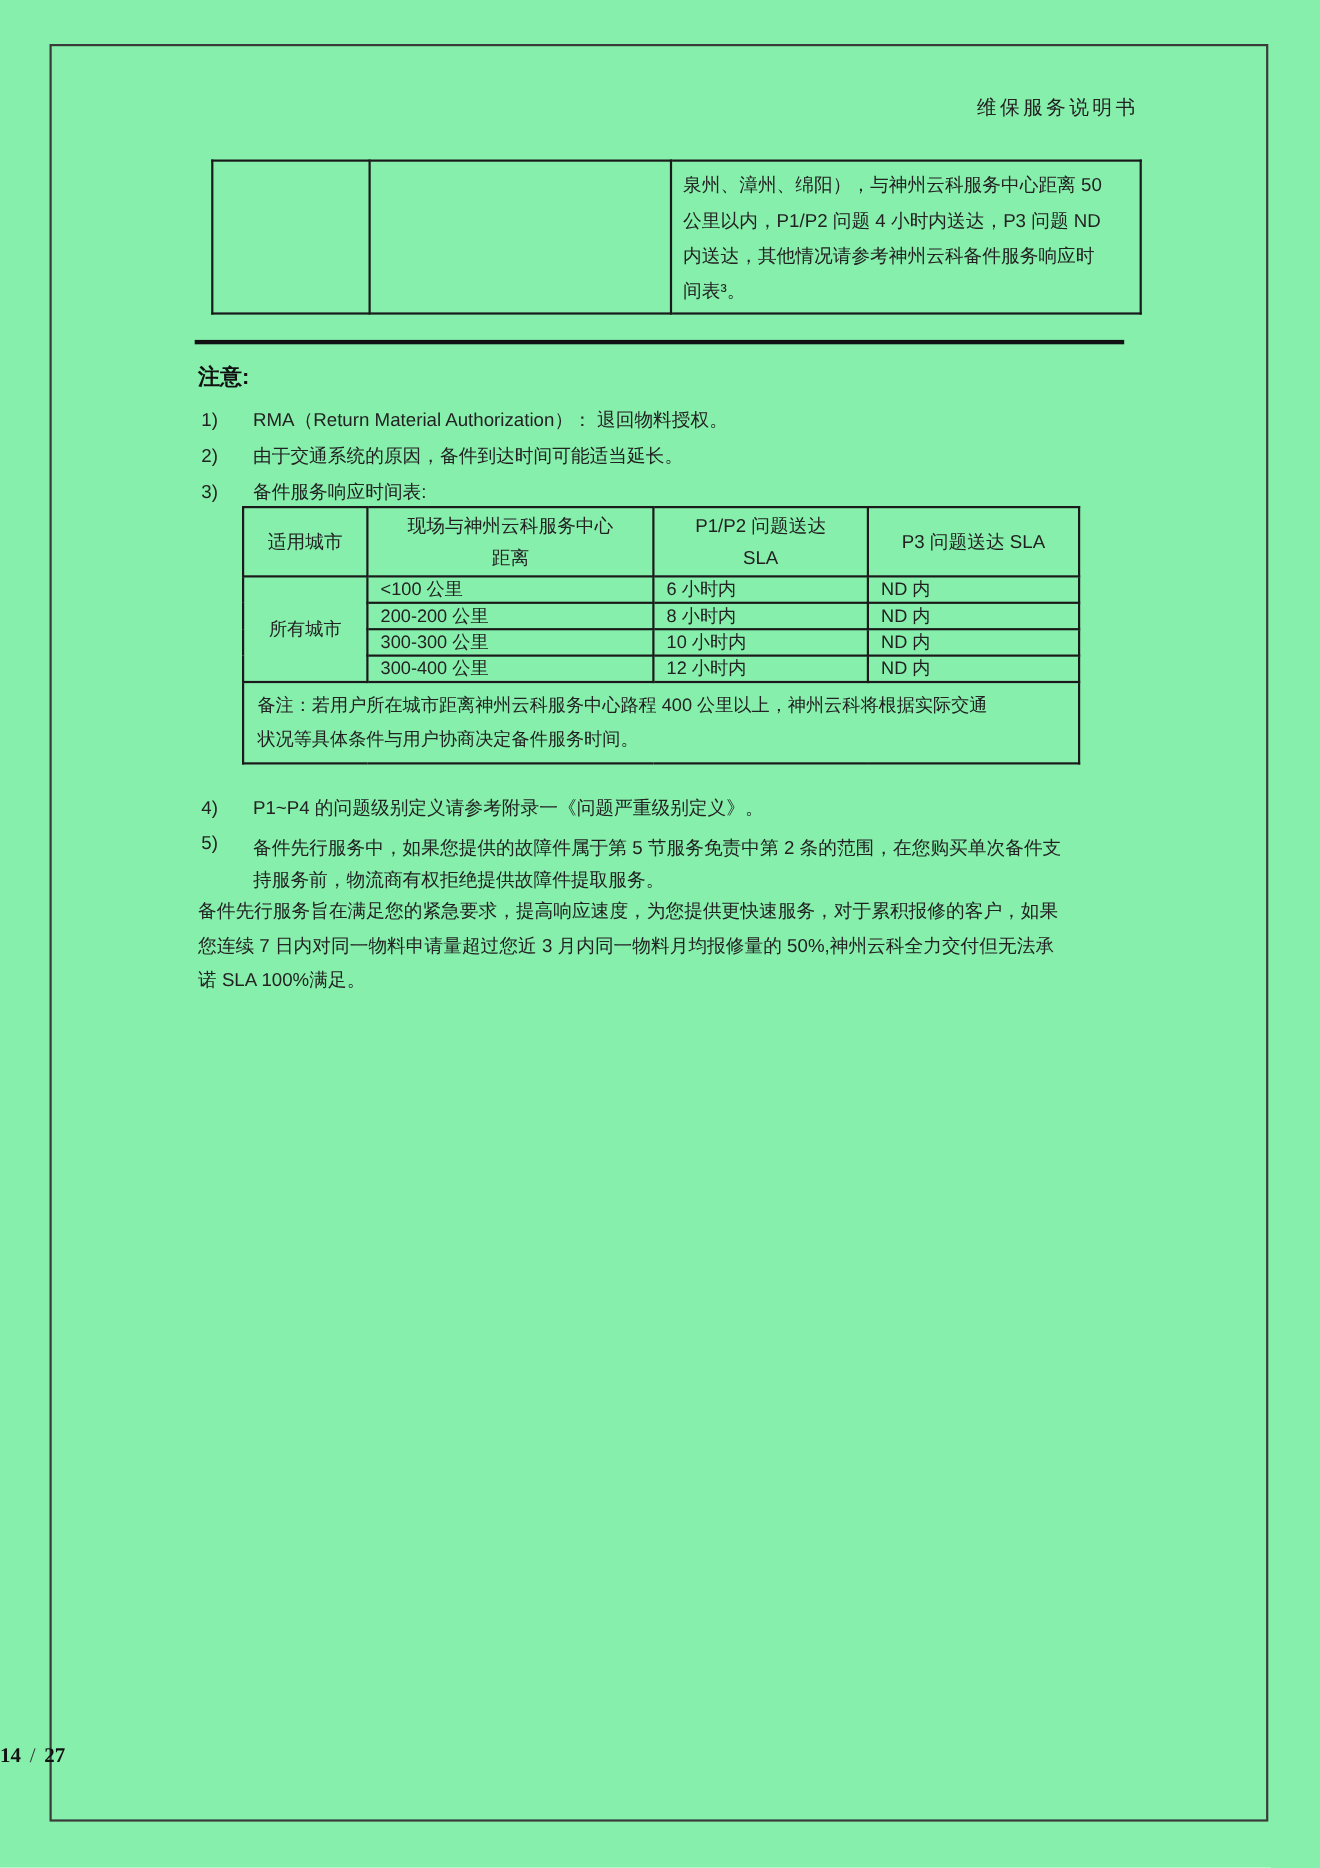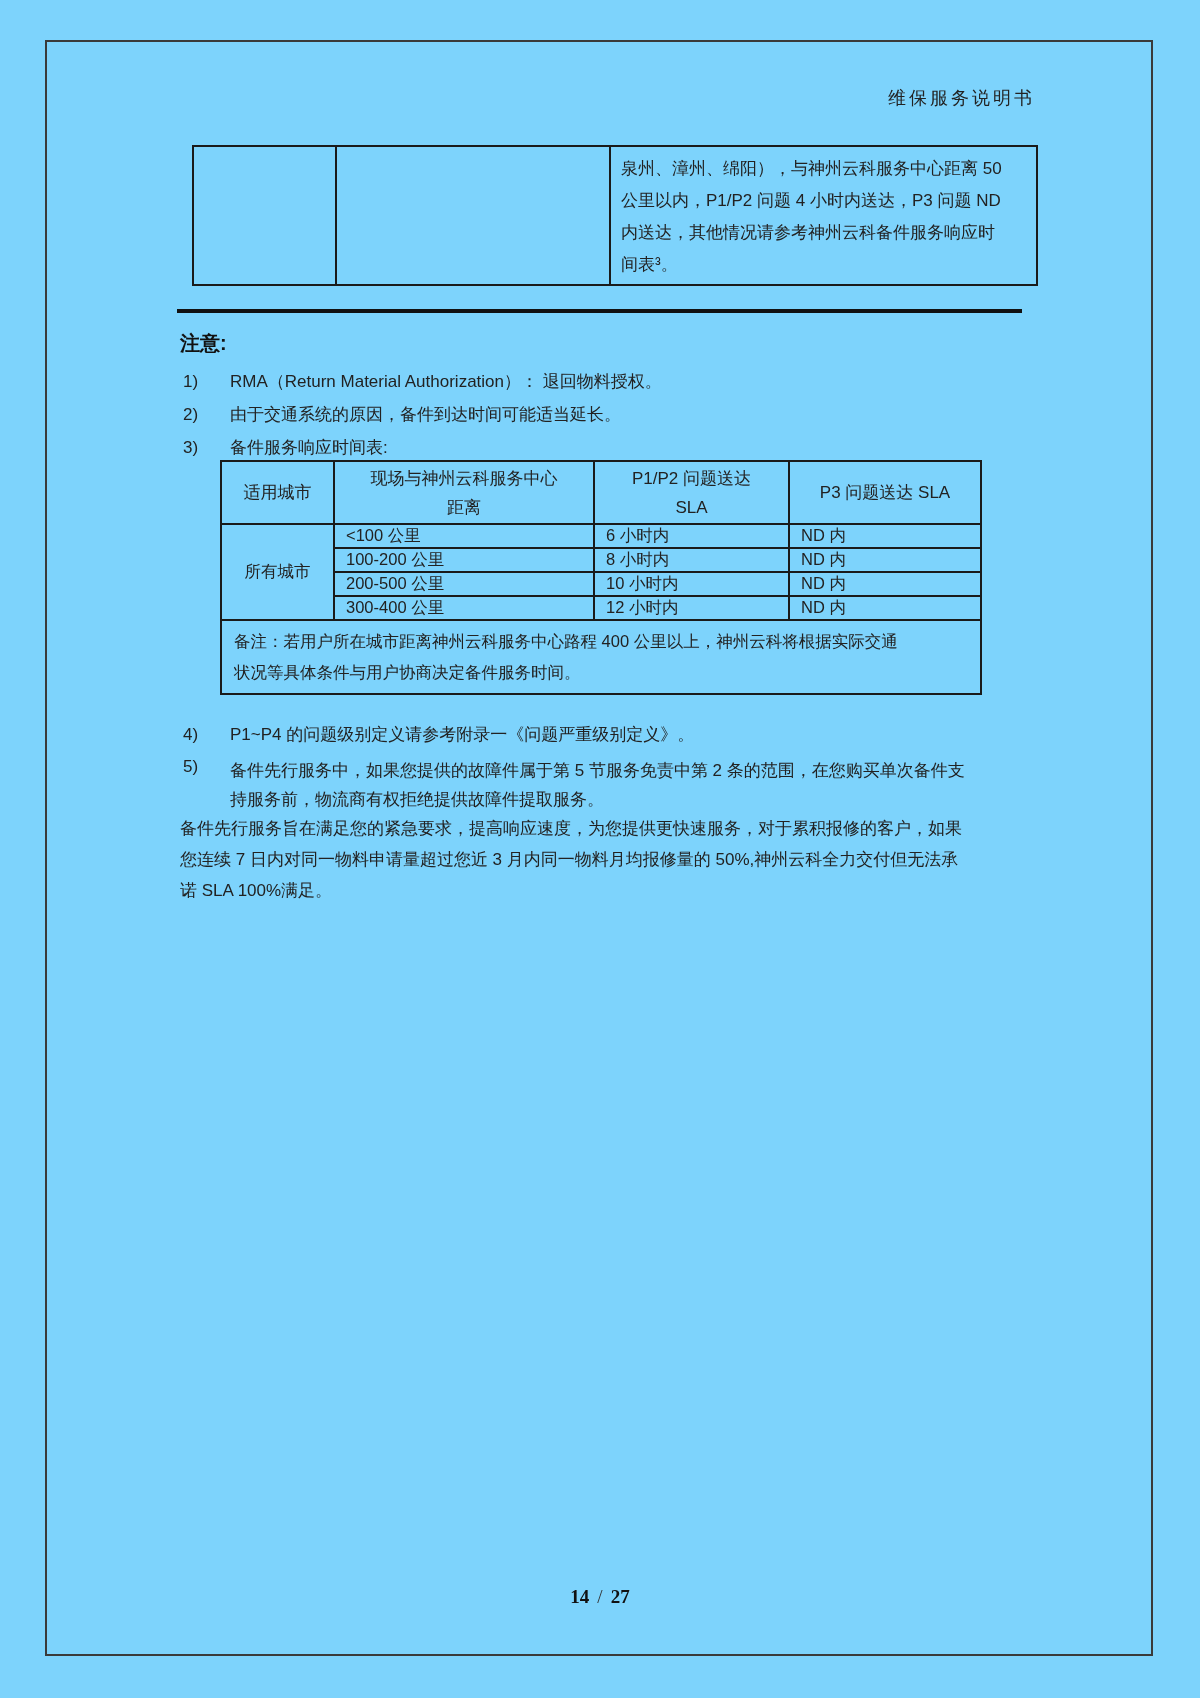--- a/index.html
+++ b/index.html
@@ -1,17 +1,17 @@
 <!DOCTYPE html>
 <html><head>
 <meta charset="utf-8">
 <style>
   html,body{margin:0;padding:0;background:#ffffff;}
   .page{
-    position:relative; width:1200px; height:1698px; background:#7dd3fc;
+    position:relative; width:1200px; height:1698px; background:#86efac;
     font-family:"Liberation Sans","DejaVu Sans",sans-serif;
     color:#1c1c1c; overflow:hidden;
   }
   .frame{
     position:absolute; left:45px; top:40px; width:1108px; height:1616px;
     border:2px solid #3a3a3a; box-sizing:border-box;
   }
   .header-title{
     position:absolute; left:888px; top:86px;
     font-family:"Liberation Serif","DejaVu Serif",serif;
@@ -50,21 +50,21 @@
     height:62px; padding:5px 12px; line-height:31px;
     white-space:pre-line; vertical-align:top; font-size:16.5px;border-radius:17px;
   }
 
   .closing{
     position:absolute; left:180px; top:813px; width:850px;
     font-size:17px; line-height:31px; white-space:pre-line; color:#222;
   }
 
   .pageno{
-    position:absolute; left:0; top:1586px; width:1200px; text-align:center;
+    position:absolute; left:0; top:1586px; width:1200px; 
     font-family:"Liberation Serif","DejaVu Serif",serif;
     font-size:19px; font-weight:700; color:#111;
   }
   .pageno .sep{font-weight:400; padding:0 8px; color:#333;}
 </style>
 </head>
 <body>
 
 <div class="page">
 
@@ -123,26 +123,26 @@
 SLA</th>
       <th>P3 问题送达 SLA</th>
     </tr>
     <tr>
       <td class="city" rowspan="4">所有城市</td>
       <td>&lt;100 公里</td>
       <td>6 小时内</td>
       <td>ND 内</td>
     </tr>
     <tr>
-      <td>100-200 公里</td>
+      <td>200-200 公里</td>
       <td>8 小时内</td>
       <td>ND 内</td>
     </tr>
     <tr>
-      <td>200-500 公里</td>
+      <td>300-300 公里</td>
       <td>10 小时内</td>
       <td>ND 内</td>
     </tr>
     <tr>
       <td>300-400 公里</td>
       <td>12 小时内</td>
       <td>ND 内</td>
     </tr>
     <tr>
       <td class="note" colspan="4">备注：若用户所在城市距离神州云科服务中心路程 400 公里以上，神州云科将根据实际交通

